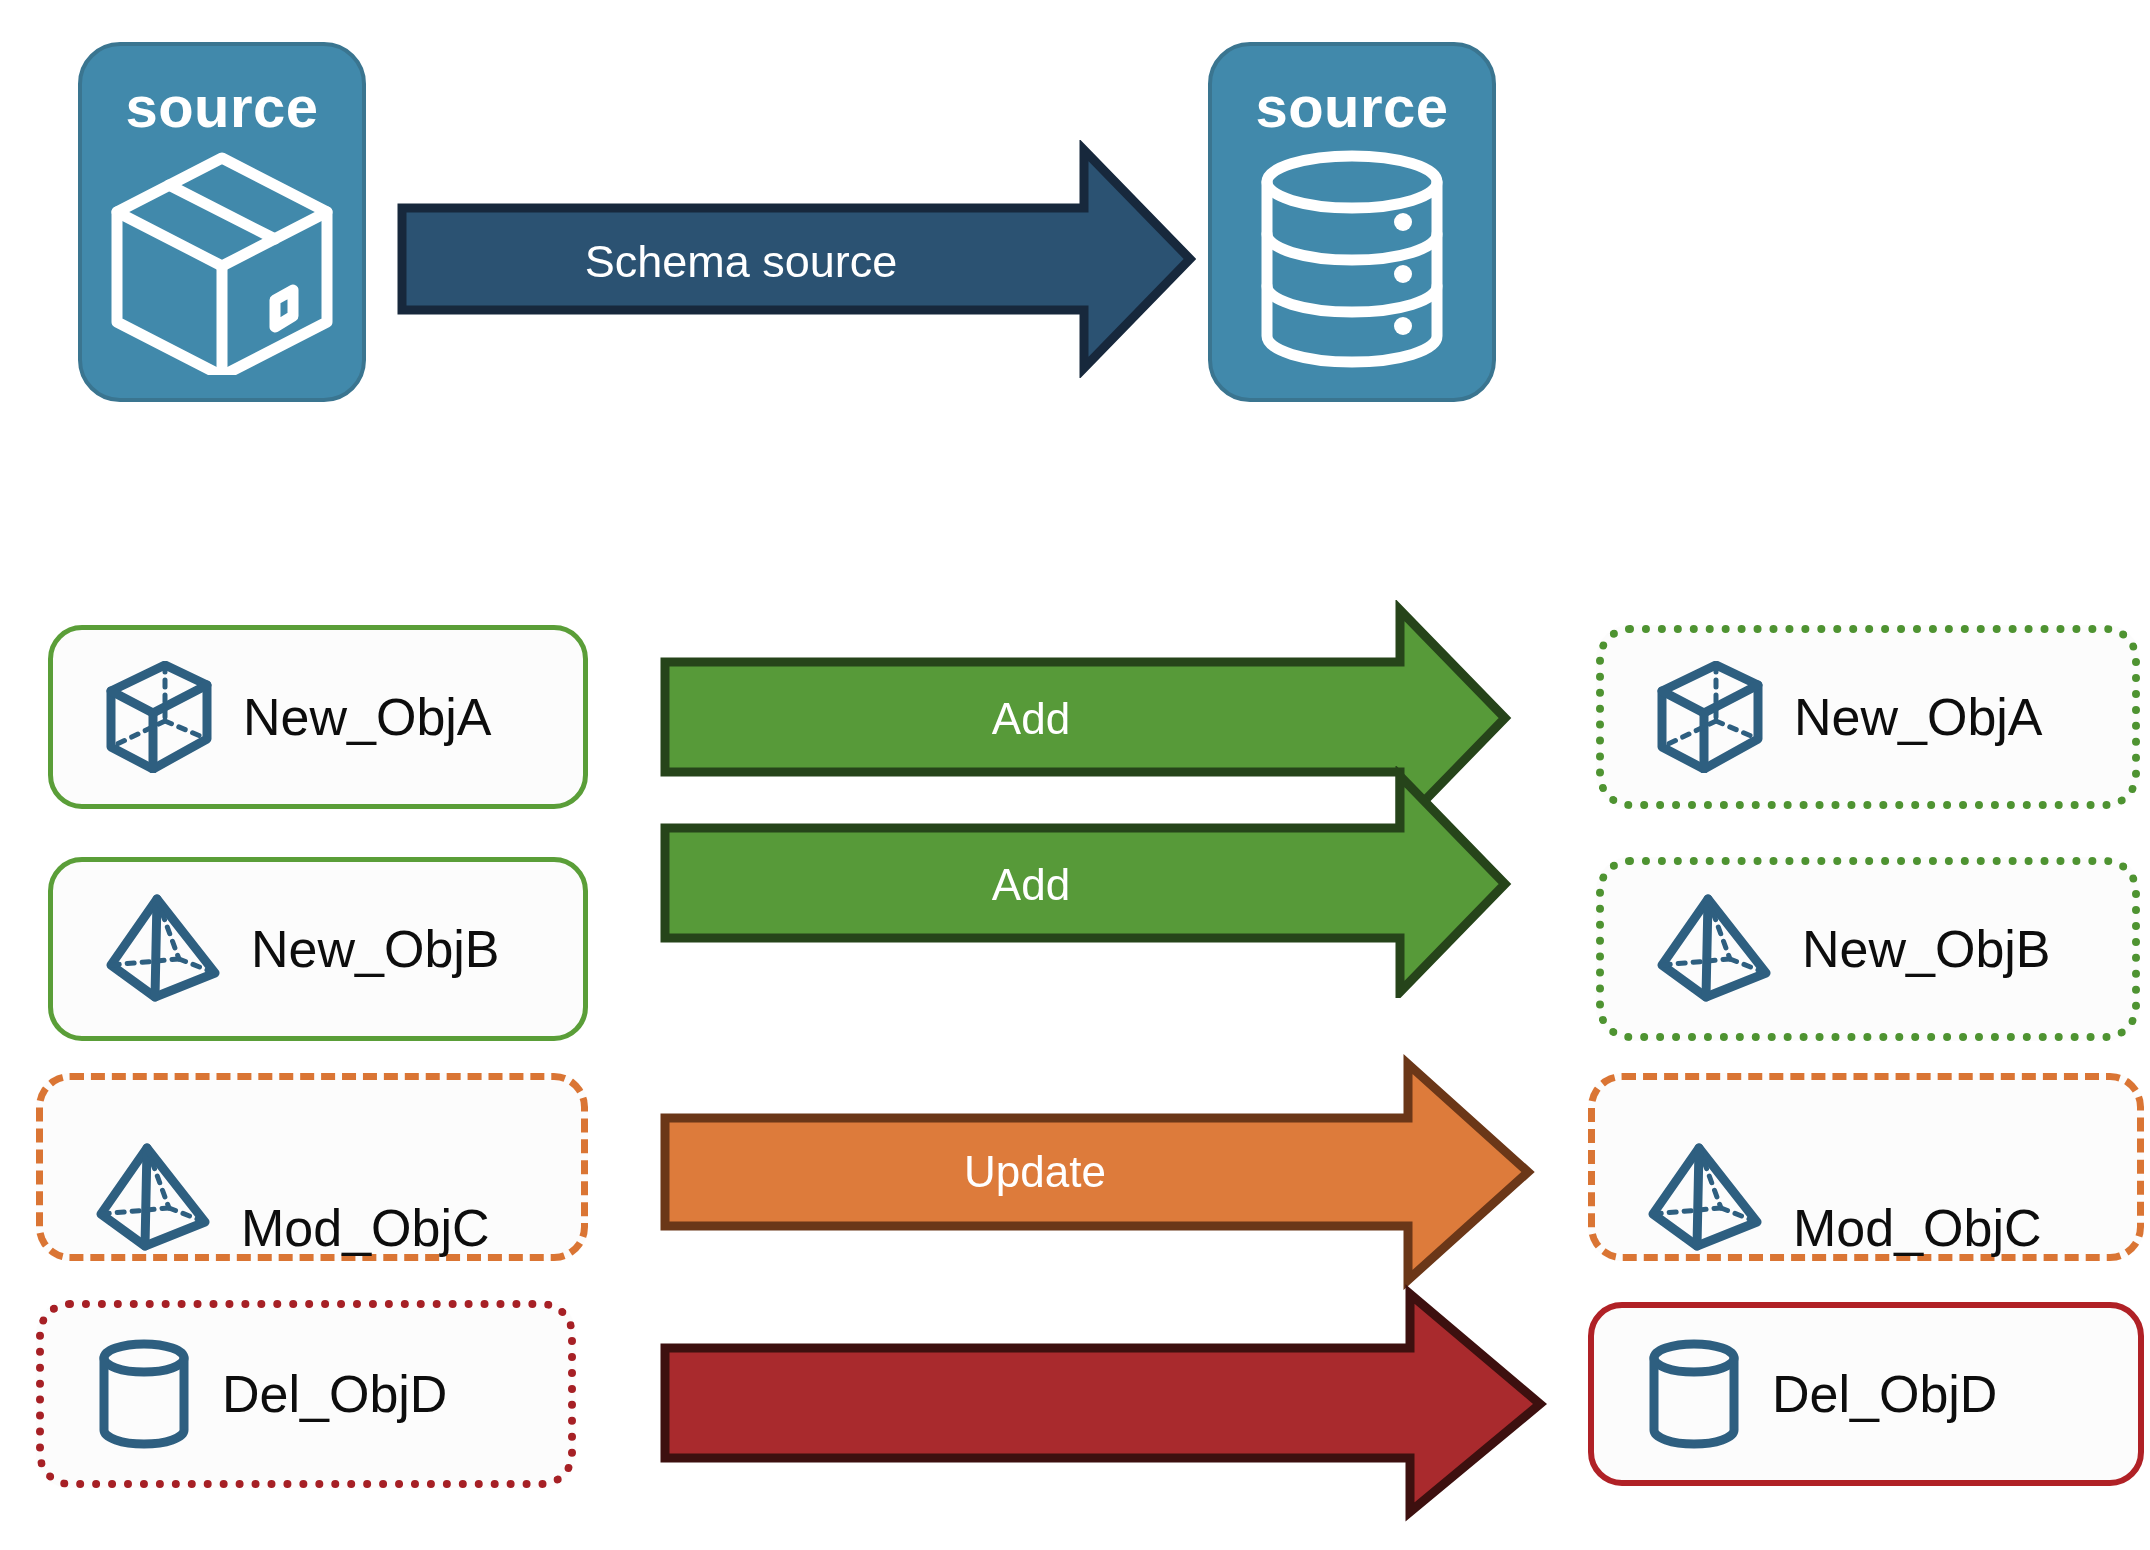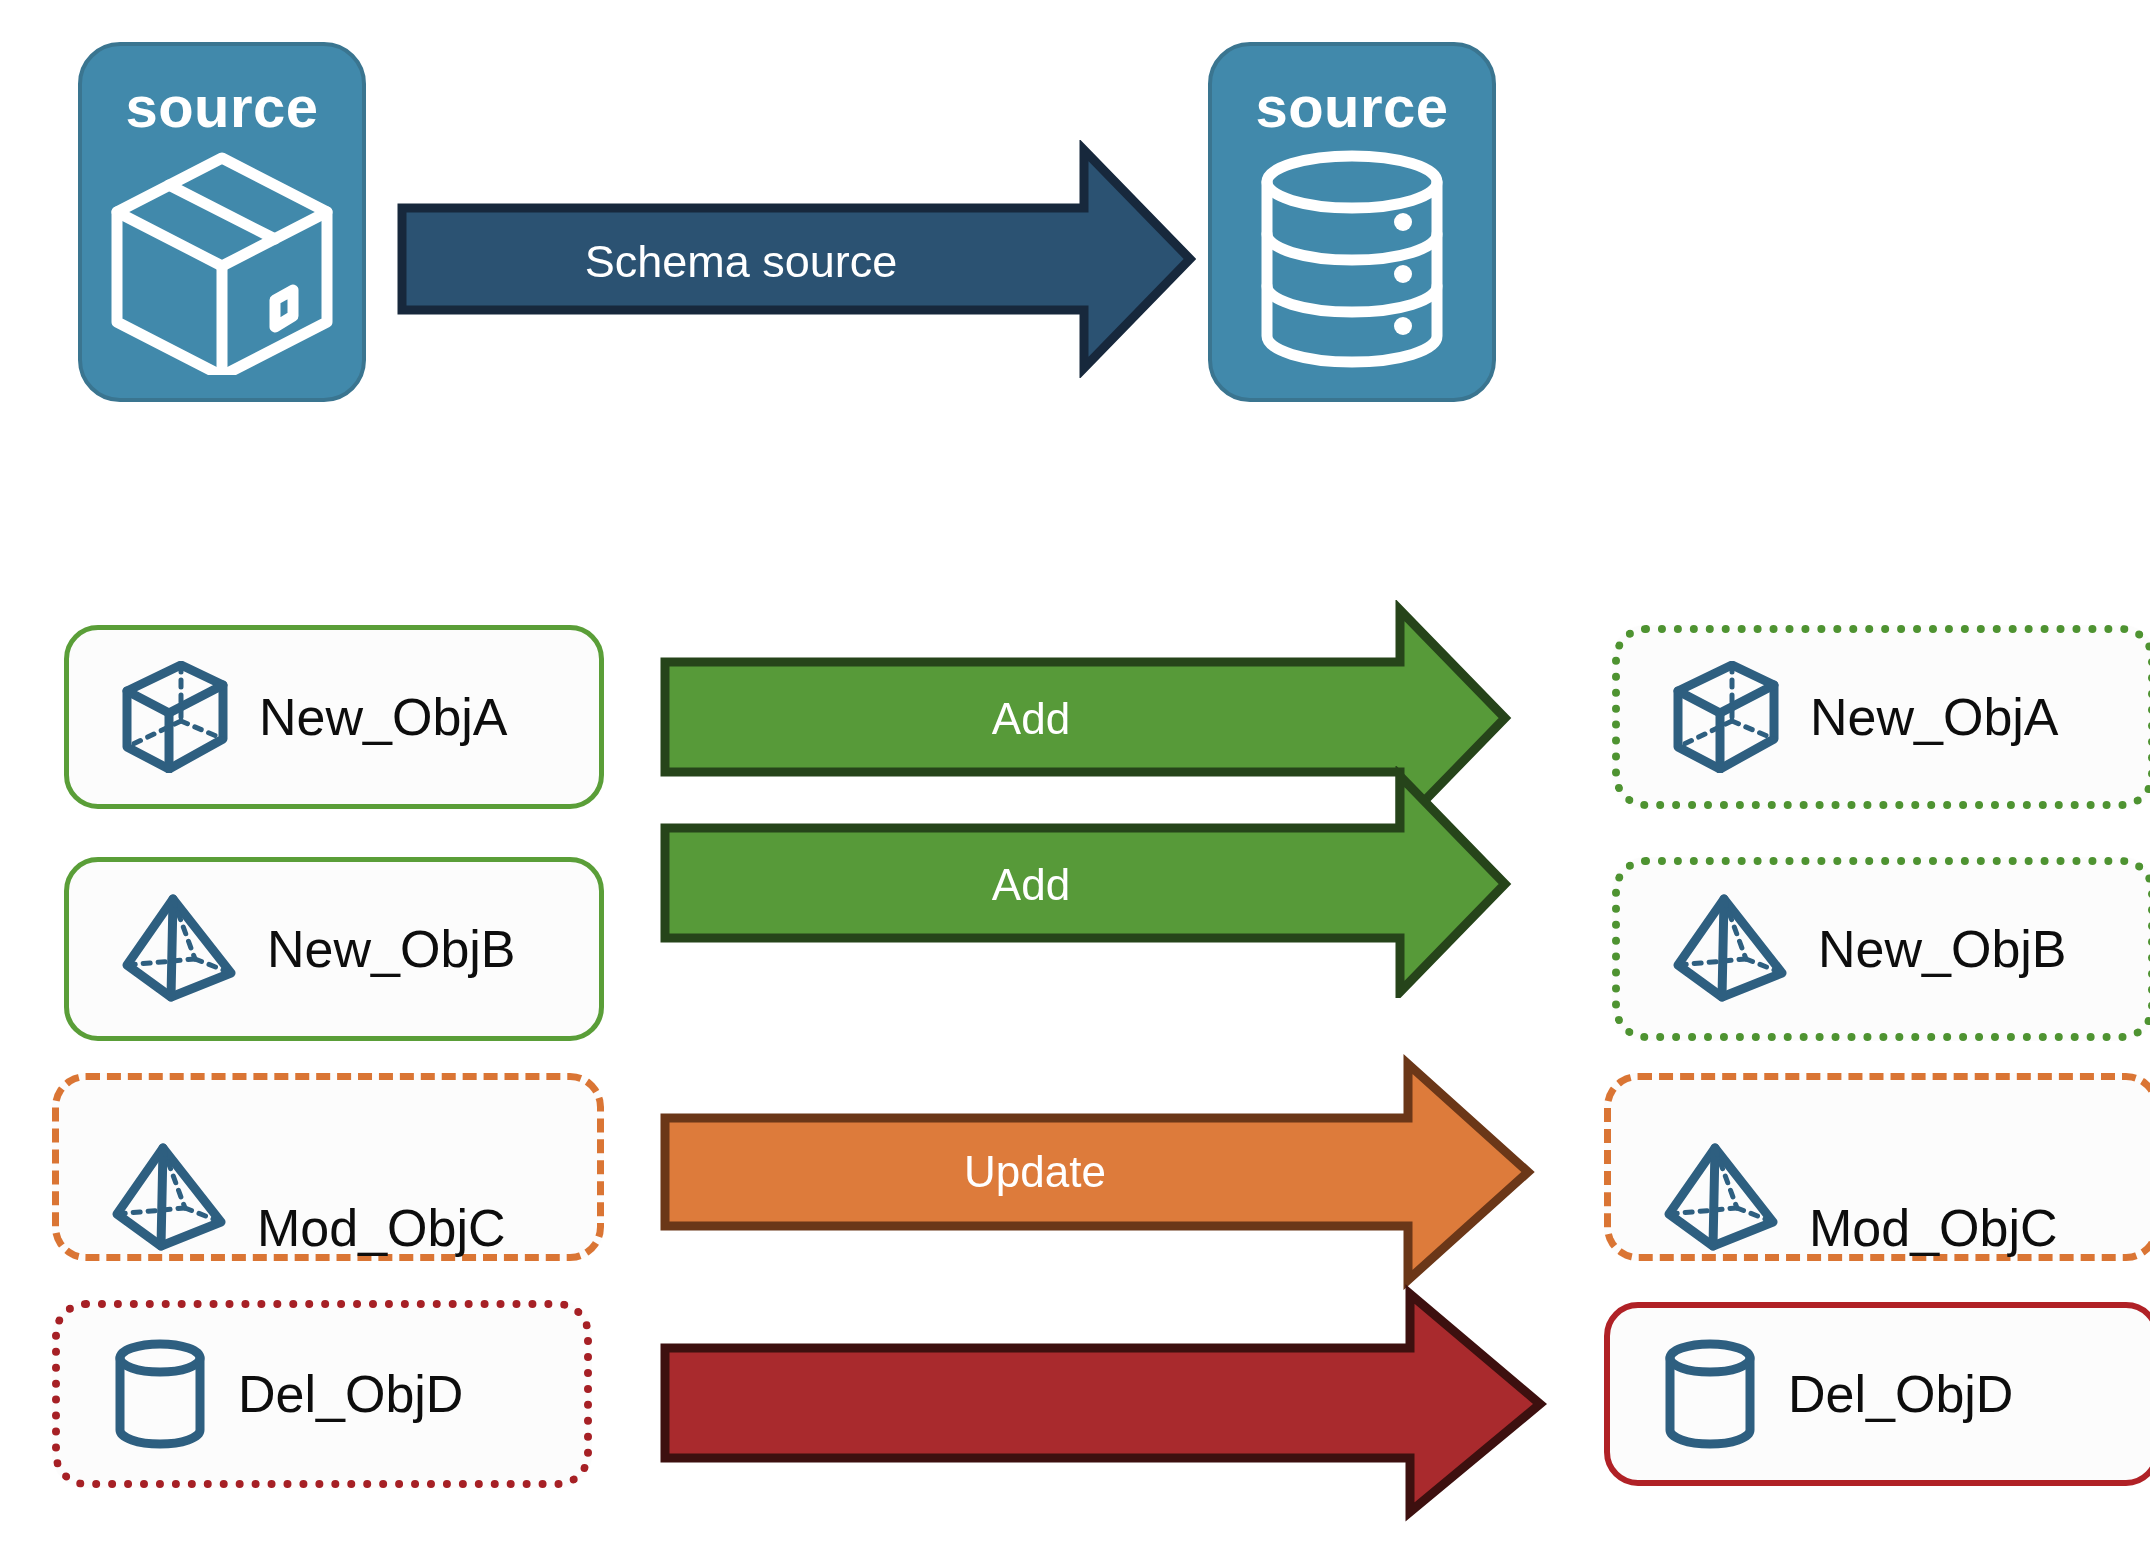--- a/index.html
+++ b/index.html
@@ -54,21 +54,20 @@
   }
 
   
   .pill {
     position: absolute;
     box-sizing: border-box;
     background: #fcfcfc;
     border-radius: 34px;
     display: flex;
     align-items: center;
-    margin-left: 16px;
   }
   .pill-icon {
     flex: 0 0 auto;
     margin-left: 52px;
     display: flex;
     align-items: center;
     justify-content: center;
   }
   .pill-label {
     font-size: 52px;

